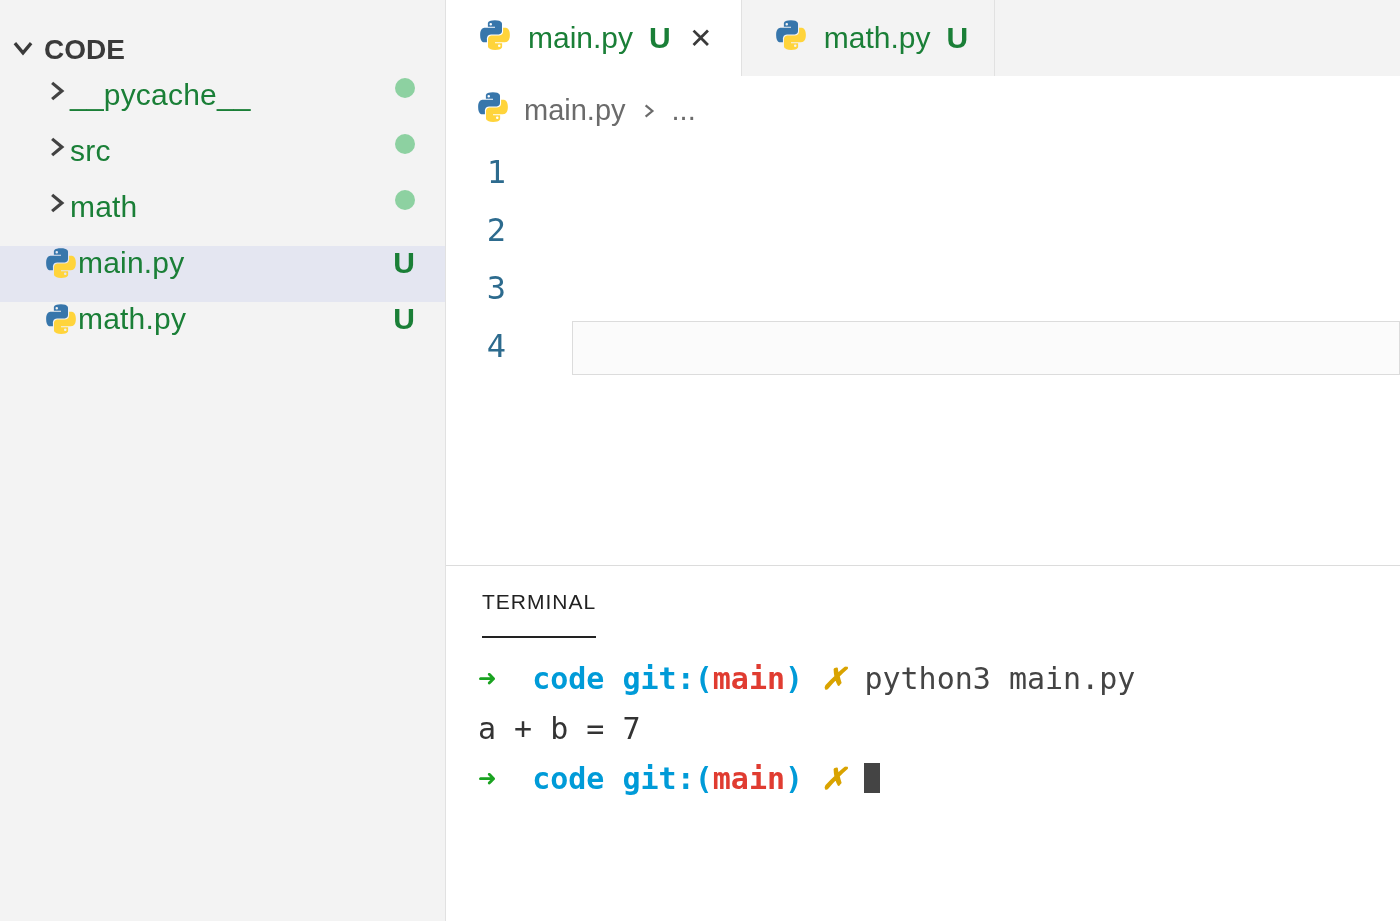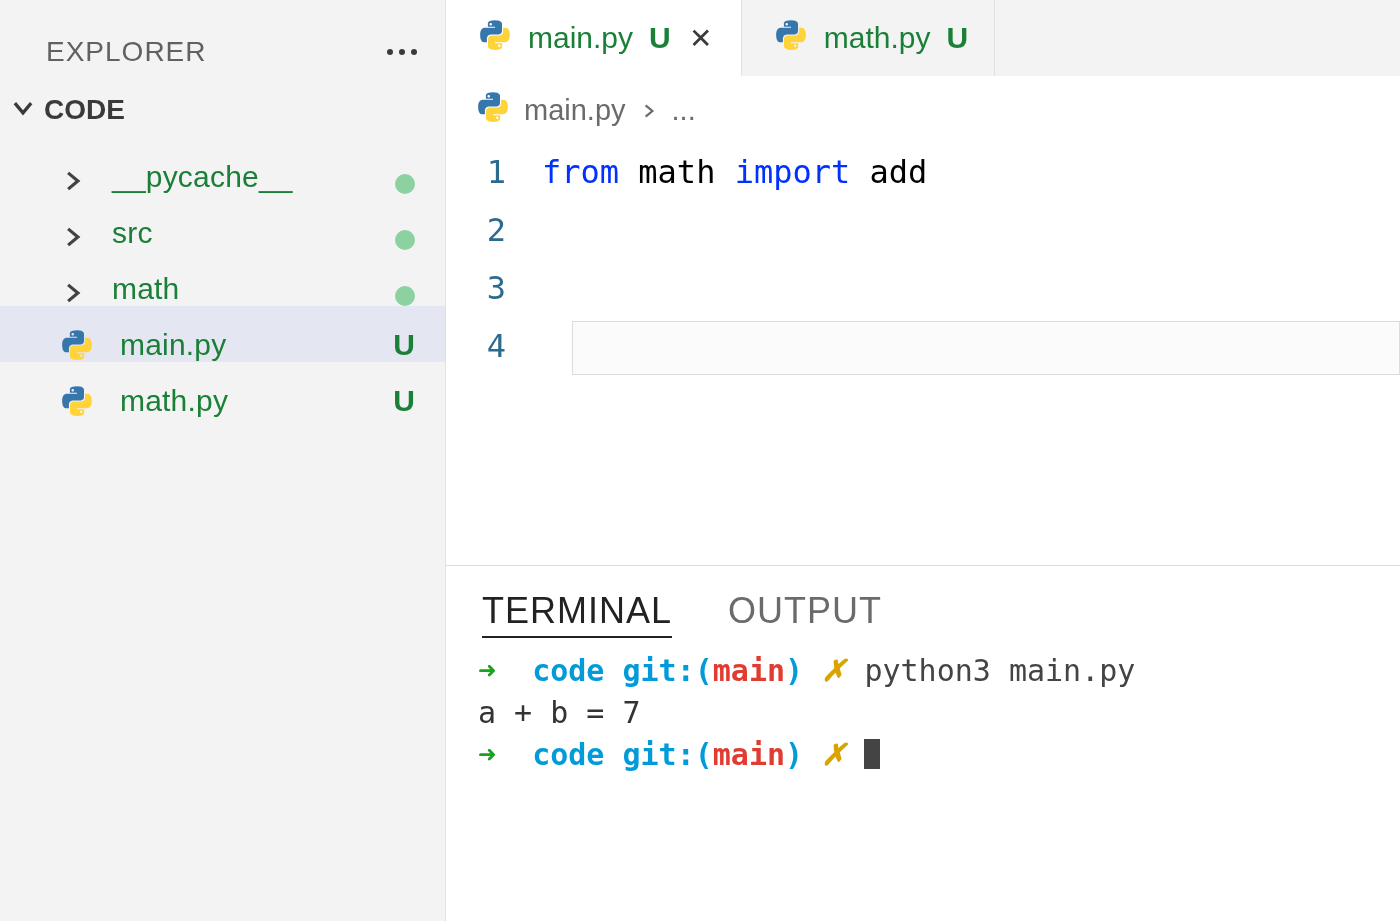--- a/index.html
+++ b/index.html
@@ -12,21 +12,21 @@
   .sidebar-title { font-size: 28px; font-weight: 400; color: #616161; letter-spacing: 1px; }
   .ellipsis { display: flex; gap: 6px; color: #444; }
   .ellipsis span { width: 6px; height: 6px; border-radius: 50%; background: #3a3a3a; display:inline-block; }
 
   .section-header { display: flex; align-items: center; gap: 8px; padding: 12px 0 12px 10px; }
   .chevron-down, .chevron-right { display:inline-block; }
   .chevron-down svg, .chevron-right svg { width: 26px; height: 26px; }
   .section-title { font-size: 28px; font-weight: 700; color: #3a3a3a; }
 
   .tree { display: flex; flex-direction: column; }
-  .tree-row { display: flex; align-items: flex-end; height: 56px; padding-left: 60px; padding-right: 30px; font-size: 30px; cursor: pointer; gap: 26px; position: relative; }
+  .tree-row { display: flex; align-items: flex-start; height: 56px; padding-left: 44px; padding-right: 30px; font-size: 30px; cursor: pointer; gap: 0; position: relative; }
   .tree-row.selected { background: #e4e6f1; }
   .tree-arrow { width: 26px; display:flex; align-items:center; justify-content:center; color:#424242; }
   .tree-icon { width: 34px; display: inline-flex; align-items: center; justify-content: center; }
   .tree-label { flex: 1; color: #1a7f37; font-weight: 500; letter-spacing: .2px; }
   .tree-label.file { color: #1a7f37; }
   .status-dot { width: 20px; height: 20px; border-radius: 50%; background: #8dd1a1; }
   .status-u { font-size: 30px; font-weight: 700; color: #1a7f37; width: 22px; text-align:center; }
 
   
   .main { flex: 1; display: flex; flex-direction: column; }
@@ -48,51 +48,43 @@
   .code { white-space: pre; color: #000; }
   .tok-kw { color: #0031ff; }
   .tok-mod { color: #000; }
   .tok-fn { color: #000; }
   .tok-num { color: #0a7a66; }
   .cursor-line-bg { position:absolute; left:126px; right:0; top: calc(4px + 58px*3 + 4px); height:54px; border:1px solid #dcdcdc; background: #fbfbfb; }
 
   
   .panel { height: 356px; border-top: 1px solid #dcdcdc; display: flex; flex-direction: column; }
   .panel-tabs { display: flex; gap: 56px; padding: 24px 0 0 36px; height: 72px; }
-  .panel-tab { font-size: 36px; letter-spacing: 1px; color: #6b6b6b; cursor: pointer; padding-bottom: 16px; }
+  .panel-tab { font-size: 21px; letter-spacing: 1px; color: #6b6b6b; cursor: pointer; padding-bottom: 16px; }
   .panel-tab.active { color: #222; border-bottom: 2px solid #222; }
 
   .terminal { flex: 1; padding: 12px 0 0 32px; font-family: "SF Mono", ui-monospace, Menlo, Consolas, monospace; font-size: 30px; line-height: 42px; color: #333; }
-  .term-line { white-space: pre; }
+  .term-line { white-space: pre; margin-top: 8px; }
   .t-arrow { color: #1aa321; font-weight:700; }
   .t-dir { color: #009bd8; font-weight: 700; }
   .t-git { color: #009bd8; font-weight: 700; }
   .t-paren { color: #009bd8; font-weight: 700; }
   .t-branch { color: #e03c31; font-weight: 700; }
   .t-x { color: #d9a300; font-style: italic; font-weight: 700; }
   .t-cmd { color: #444; }
   .t-cursor { display:inline-block; width: 16px; height: 30px; background:#444; vertical-align: -4px; }
 
   
   .py-icon svg { width: 34px; height: 34px; }
 </style>
 </head>
 <body>
 
 <div class="app">
 
   <aside class="sidebar">
-    <div class="sidebar-header">
-      <span class="sidebar-title">EXPLORER</span>
-      <span class="ellipsis">
-        <span></span>
-          <span></span>
-          <span></span>
-      </span>
-    </div>
 
     <div class="section-header">
       <span class="chevron-down">
         <svg viewBox="0 0 16 16">
             <path d="M3 5l5 6 5-6" fill="none" stroke="#3a3a3a" stroke-width="2"></path>
           </svg>
       </span>
       <span class="section-title">CODE</span>
     </div>
 
@@ -193,40 +185,38 @@
           </svg>
       </span>
       <span class="crumb">...</span>
     </div>
 
     <div class="editor">
       <div class="cursor-line-bg"></div>
       <div class="code-lines" id="code-lines">
           <div class="code-row">
             <span class="gutter">1</span>
-            <span class="code"><span class="tok-kw">from </span><span class="tok-mod">math </span><span class="tok-kw">import </span><span class="tok-mod">add</span></span>
           </div>
           <div class="code-row">
             <span class="gutter">2</span>
             <span class="code"></span>
           </div>
           <div class="code-row">
             <span class="gutter">3</span>
           </div>
           <div class="code-row">
             <span class="gutter">4</span>
             <span class="code"></span>
           </div>
         </div>
     </div>
 
     <div class="panel">
       <div class="panel-tabs" id="panel-tabs">
           <div class="panel-tab active">TERMINAL</div>
-          <div class="panel-tab">OUTPUT</div>
         </div>
       <div class="terminal" id="terminal">
           <div class="term-line"><span class="t-arrow">➜</span>  <span class="t-dir">code</span> <span class="t-git">git:</span><span class="t-paren">(</span><span class="t-branch">main</span><span class="t-paren">)</span> <span class="t-x">✗</span> <span class="t-cmd">python3 main.py</span></div>
           <div class="term-line">a + b = 7</div>
           <div class="term-line"><span class="t-arrow">➜</span>  <span class="t-dir">code</span> <span class="t-git">git:</span><span class="t-paren">(</span><span class="t-branch">main</span><span class="t-paren">)</span> <span class="t-x">✗</span> <span class="t-cmd"></span><span class="t-cursor"></span></div>
         </div>
     </div>
 
   </div>
 </div>

